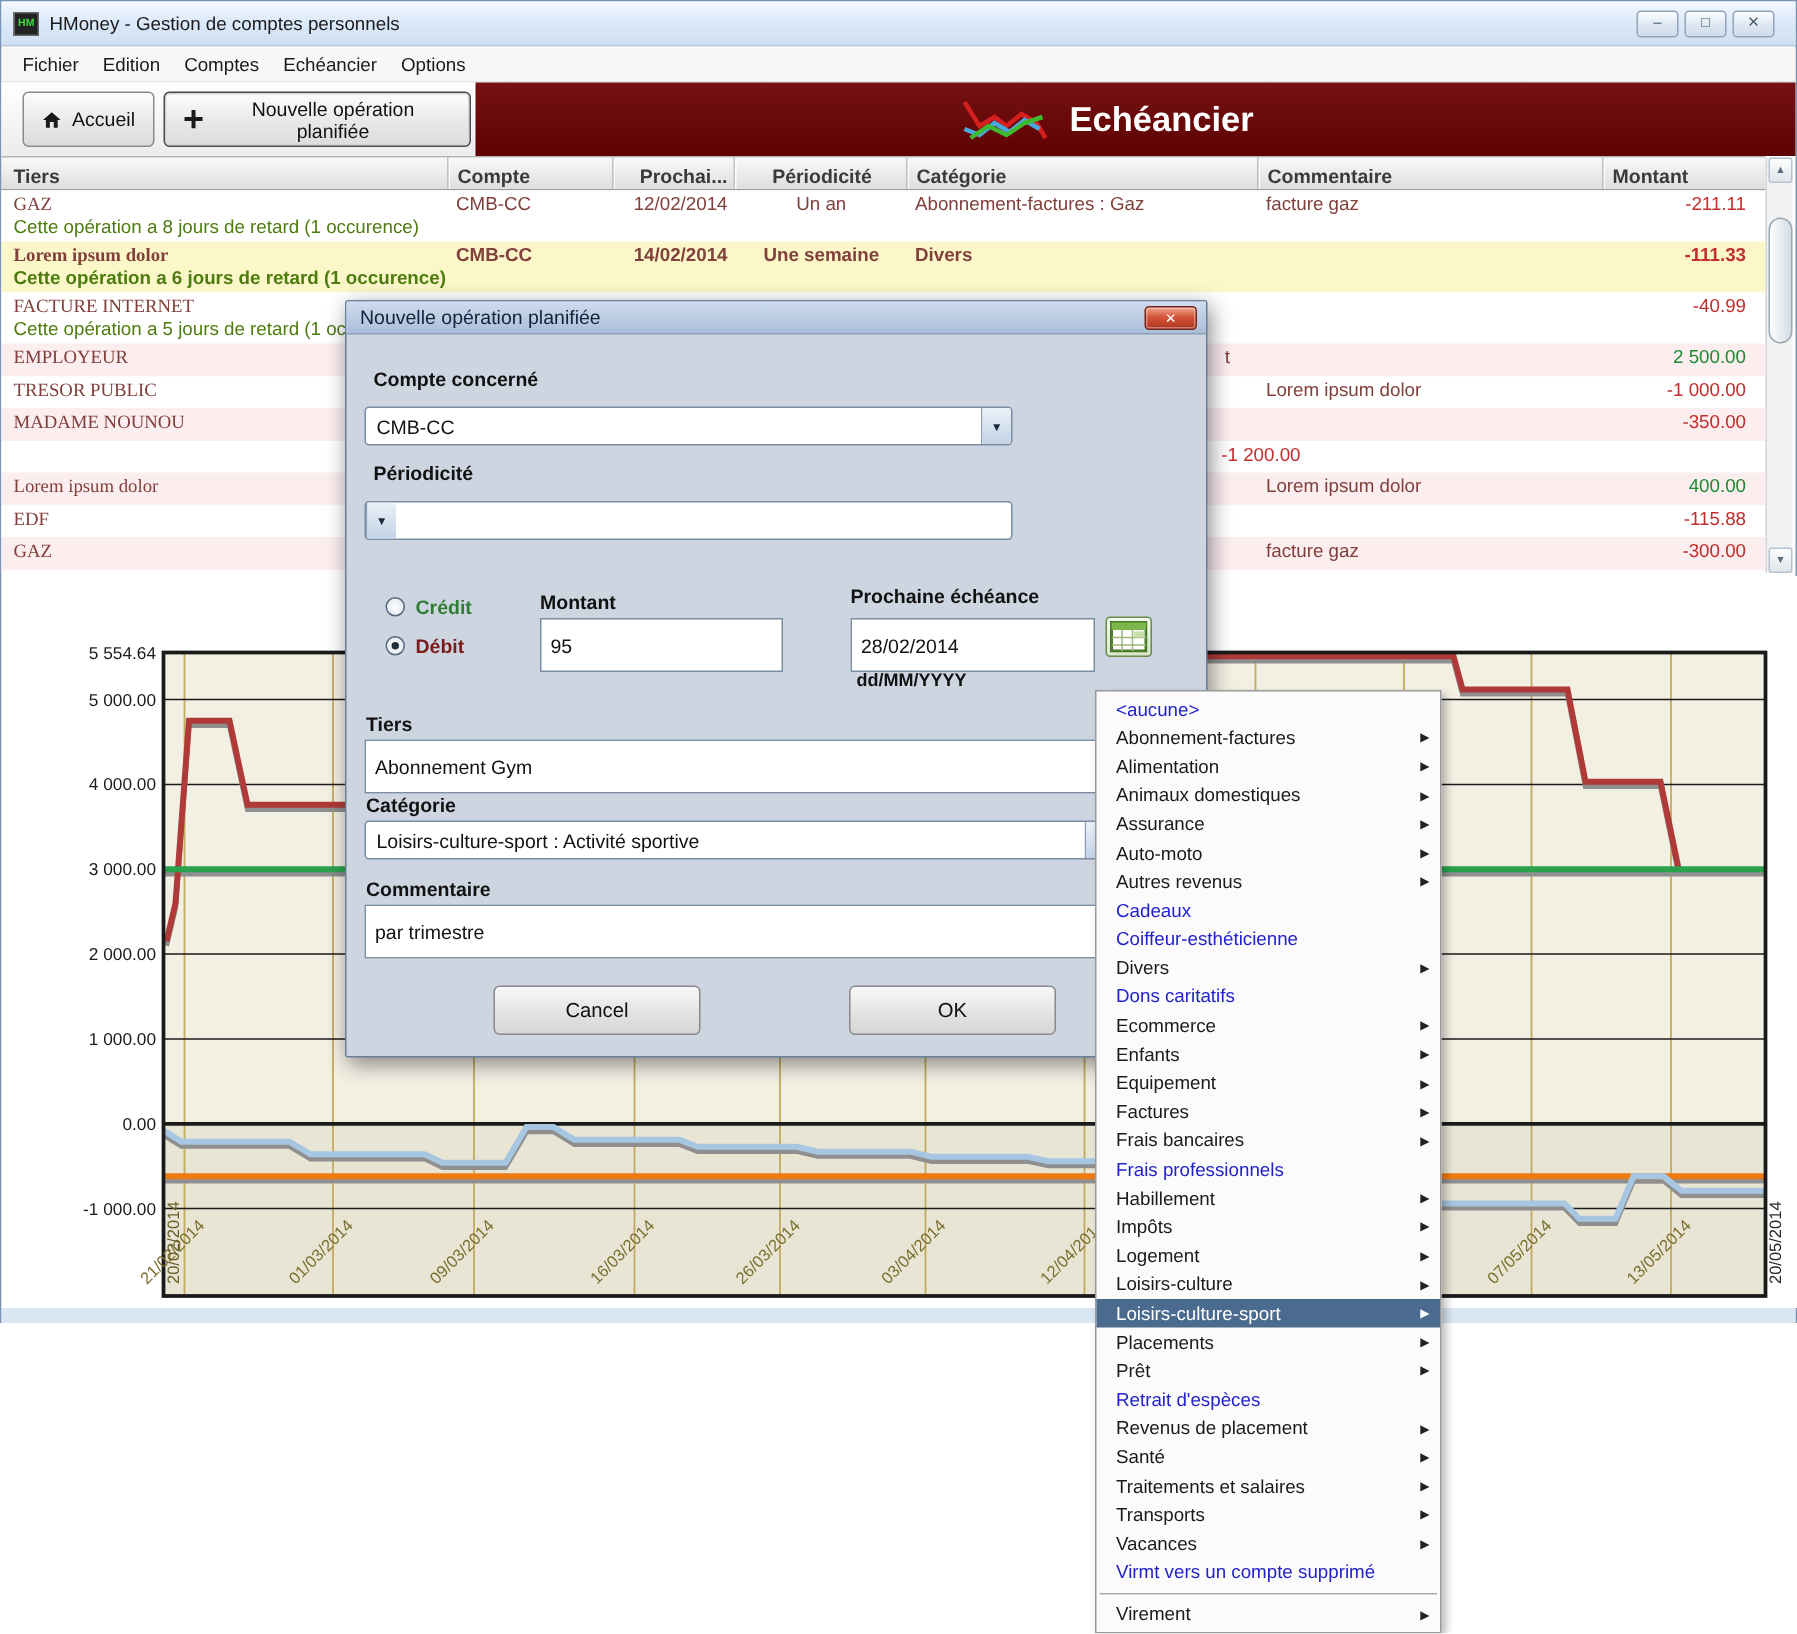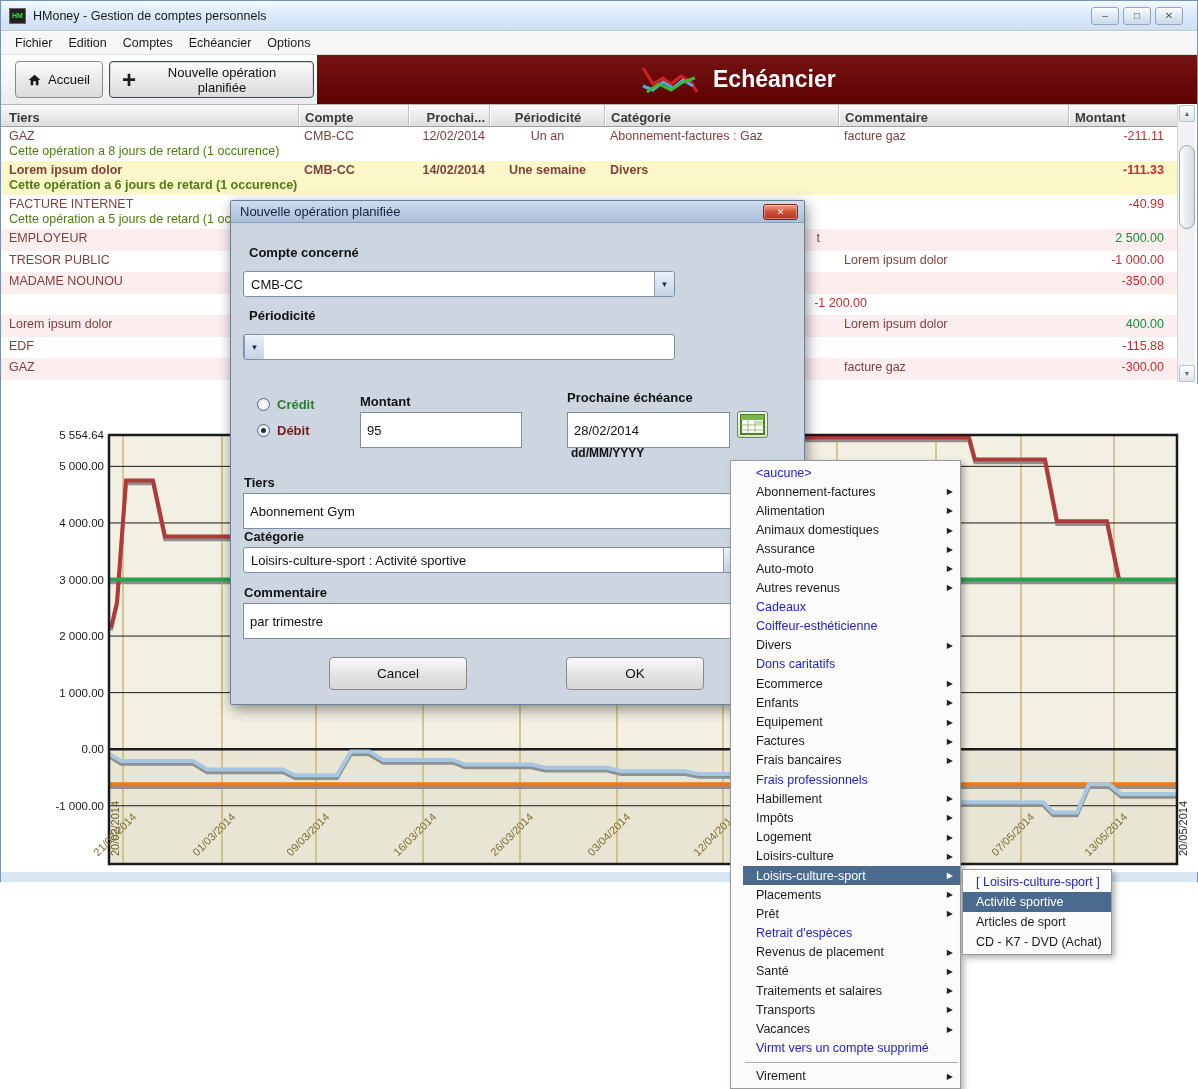--- a/index.html
+++ b/index.html
@@ -56,21 +56,21 @@
   .c-comm    { width:230px; }
   .c-montant { width:101px; text-align:right; padding-right:5px; }
   .thead .c-montant { text-align:left; }
   #table-body { position:absolute; left:0; top:126px; width:1176px; height:256px; background:#fff; }
   .trow { display:flex; height:21.5px; font-size:12.5px; color:#81403c; }
   .trow.tall { height:34px; }
   .trow.bold { font-weight:bold; }
   .bg-white { background:#ffffff; }
   .bg-yellow { background:#fbf7c9; }
   .bg-pink  { background:#fcedef; }
-  .tiers-name { line-height:15px; white-space:nowrap; }
+  .tiers-name { line-height:15px; white-space:nowrap;font-family:Liberation Serif, serif; }
   .warning { color:#4d7c0f; line-height:15px; white-space:nowrap; }
   .c-montant.neg { color:#c32f2f; }
   .c-montant.pos { color:#1f8b35; }
   .c-cat.frag { text-align:right; padding-right:18px; }
 
   
   .scrollbar { position:absolute; left:1176px; top:104px; width:18px; height:277px; background:#f2f2f2;
                border-left:1px solid #d5d5d5; }
   .sb-btn { position:absolute; left:1px; width:16px; height:17px; border:1px solid #b5c2cf; border-radius:2px;
             background:linear-gradient(#fdfdfd,#dfe5ea); color:#5a6b7c; font-size:7px; text-align:center;
@@ -115,21 +115,21 @@
   .rlabel.debit { color:#7a1a1a; }
   .cal-btn { position:absolute; width:31px; height:27px; border:1px solid #6a8a4a; border-radius:3px;
              background:linear-gradient(#f4f9ee,#d8e8c8); padding:2px; }
   .dlg-btn { position:absolute; width:138px; height:33px; border:1px solid #8a8a8a; border-radius:4px;
              background:linear-gradient(#f8f8f8,#e3e3e3 55%,#d6d6d6); font-family:inherit;
              font-size:13.5px; color:#111; text-align:center; line-height:31px; }
 
   
   .popup { position:absolute; background:#fbfbfb; border:1px solid #9a9a9a;
            box-shadow:3px 3px 6px rgba(0,0,0,.3); z-index:60; padding-top:2px; }
-  #context-menu { left:730px; top:460px; width:231px; height:629px;padding-left:12px; }
+  #context-menu { left:730px; top:460px; width:231px; height:629px; }
   #category-submenu { left:962px; top:869px; width:150px; z-index:70; padding-bottom:2px; }
   .menu-item { height:19.2px; display:flex; align-items:center; font-size:12.5px; color:#1a1a1a;
                padding:0 7px 0 13px; white-space:nowrap; }
   .menu-item .mlabel { flex:1; overflow:hidden; }
   .menu-item .marrow { font-size:8px; color:#222; }
   .menu-item.link { color:#2222cc; }
   .menu-item.selected { background:#4a6b8e; color:#fff; }
   .menu-item.selected .marrow { color:#fff; }
   .menu-sep { height:1px; background:#aaa; margin:4px 2px; box-shadow:0 1px 0 #fff; }
   #category-submenu .menu-item { height:20px; }
@@ -545,28 +545,14 @@
       </div>
       <div class="menu-item link">
         <span class="mlabel">Virmt vers un compte supprimé</span>
       </div>
       <div class="menu-sep"></div>
       <div class="menu-item">
         <span class="mlabel">Virement</span>
         <span class="marrow">▶</span>
       </div>
     </div>
-  <div id="category-submenu" class="popup">
-      <div class="menu-item link">
-        <span class="mlabel">[ Loisirs-culture-sport ]</span>
-      </div>
-      <div class="menu-item selected">
-        <span class="mlabel">Activité sportive</span>
-      </div>
-      <div class="menu-item">
-        <span class="mlabel">Articles de sport</span>
-      </div>
-      <div class="menu-item">
-        <span class="mlabel">CD - K7 - DVD (Achat)</span>
-      </div>
-    </div>
 
 </div>
 
 </body></html>

